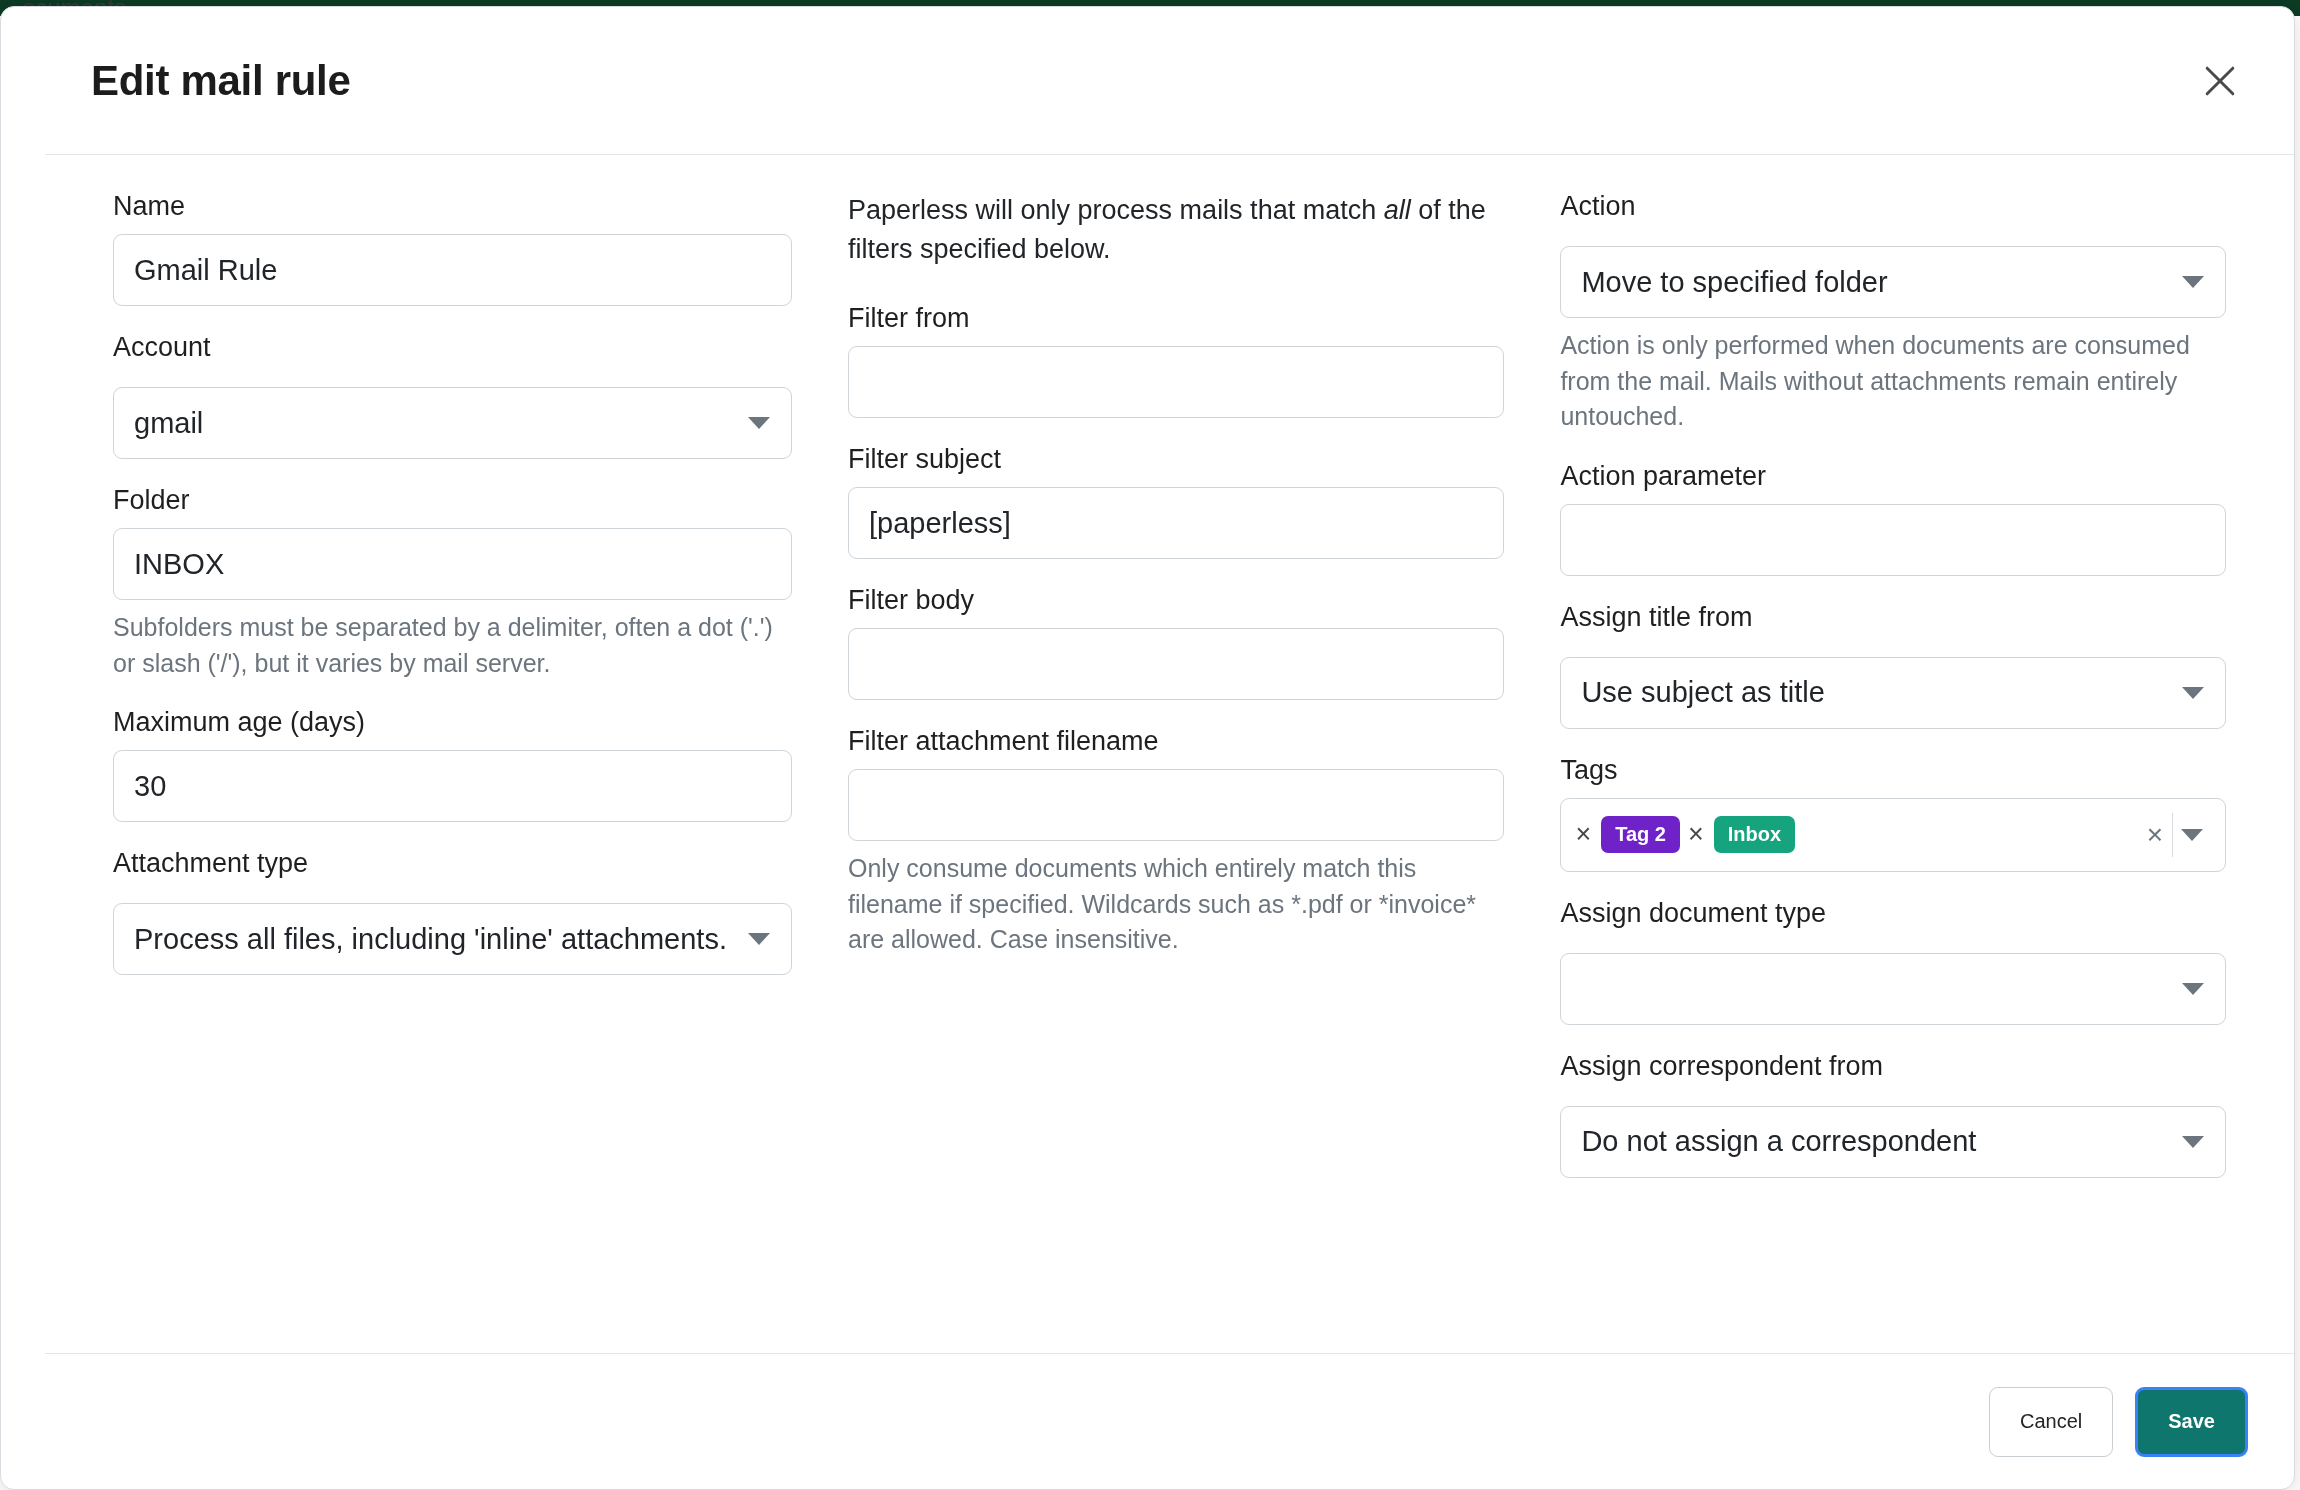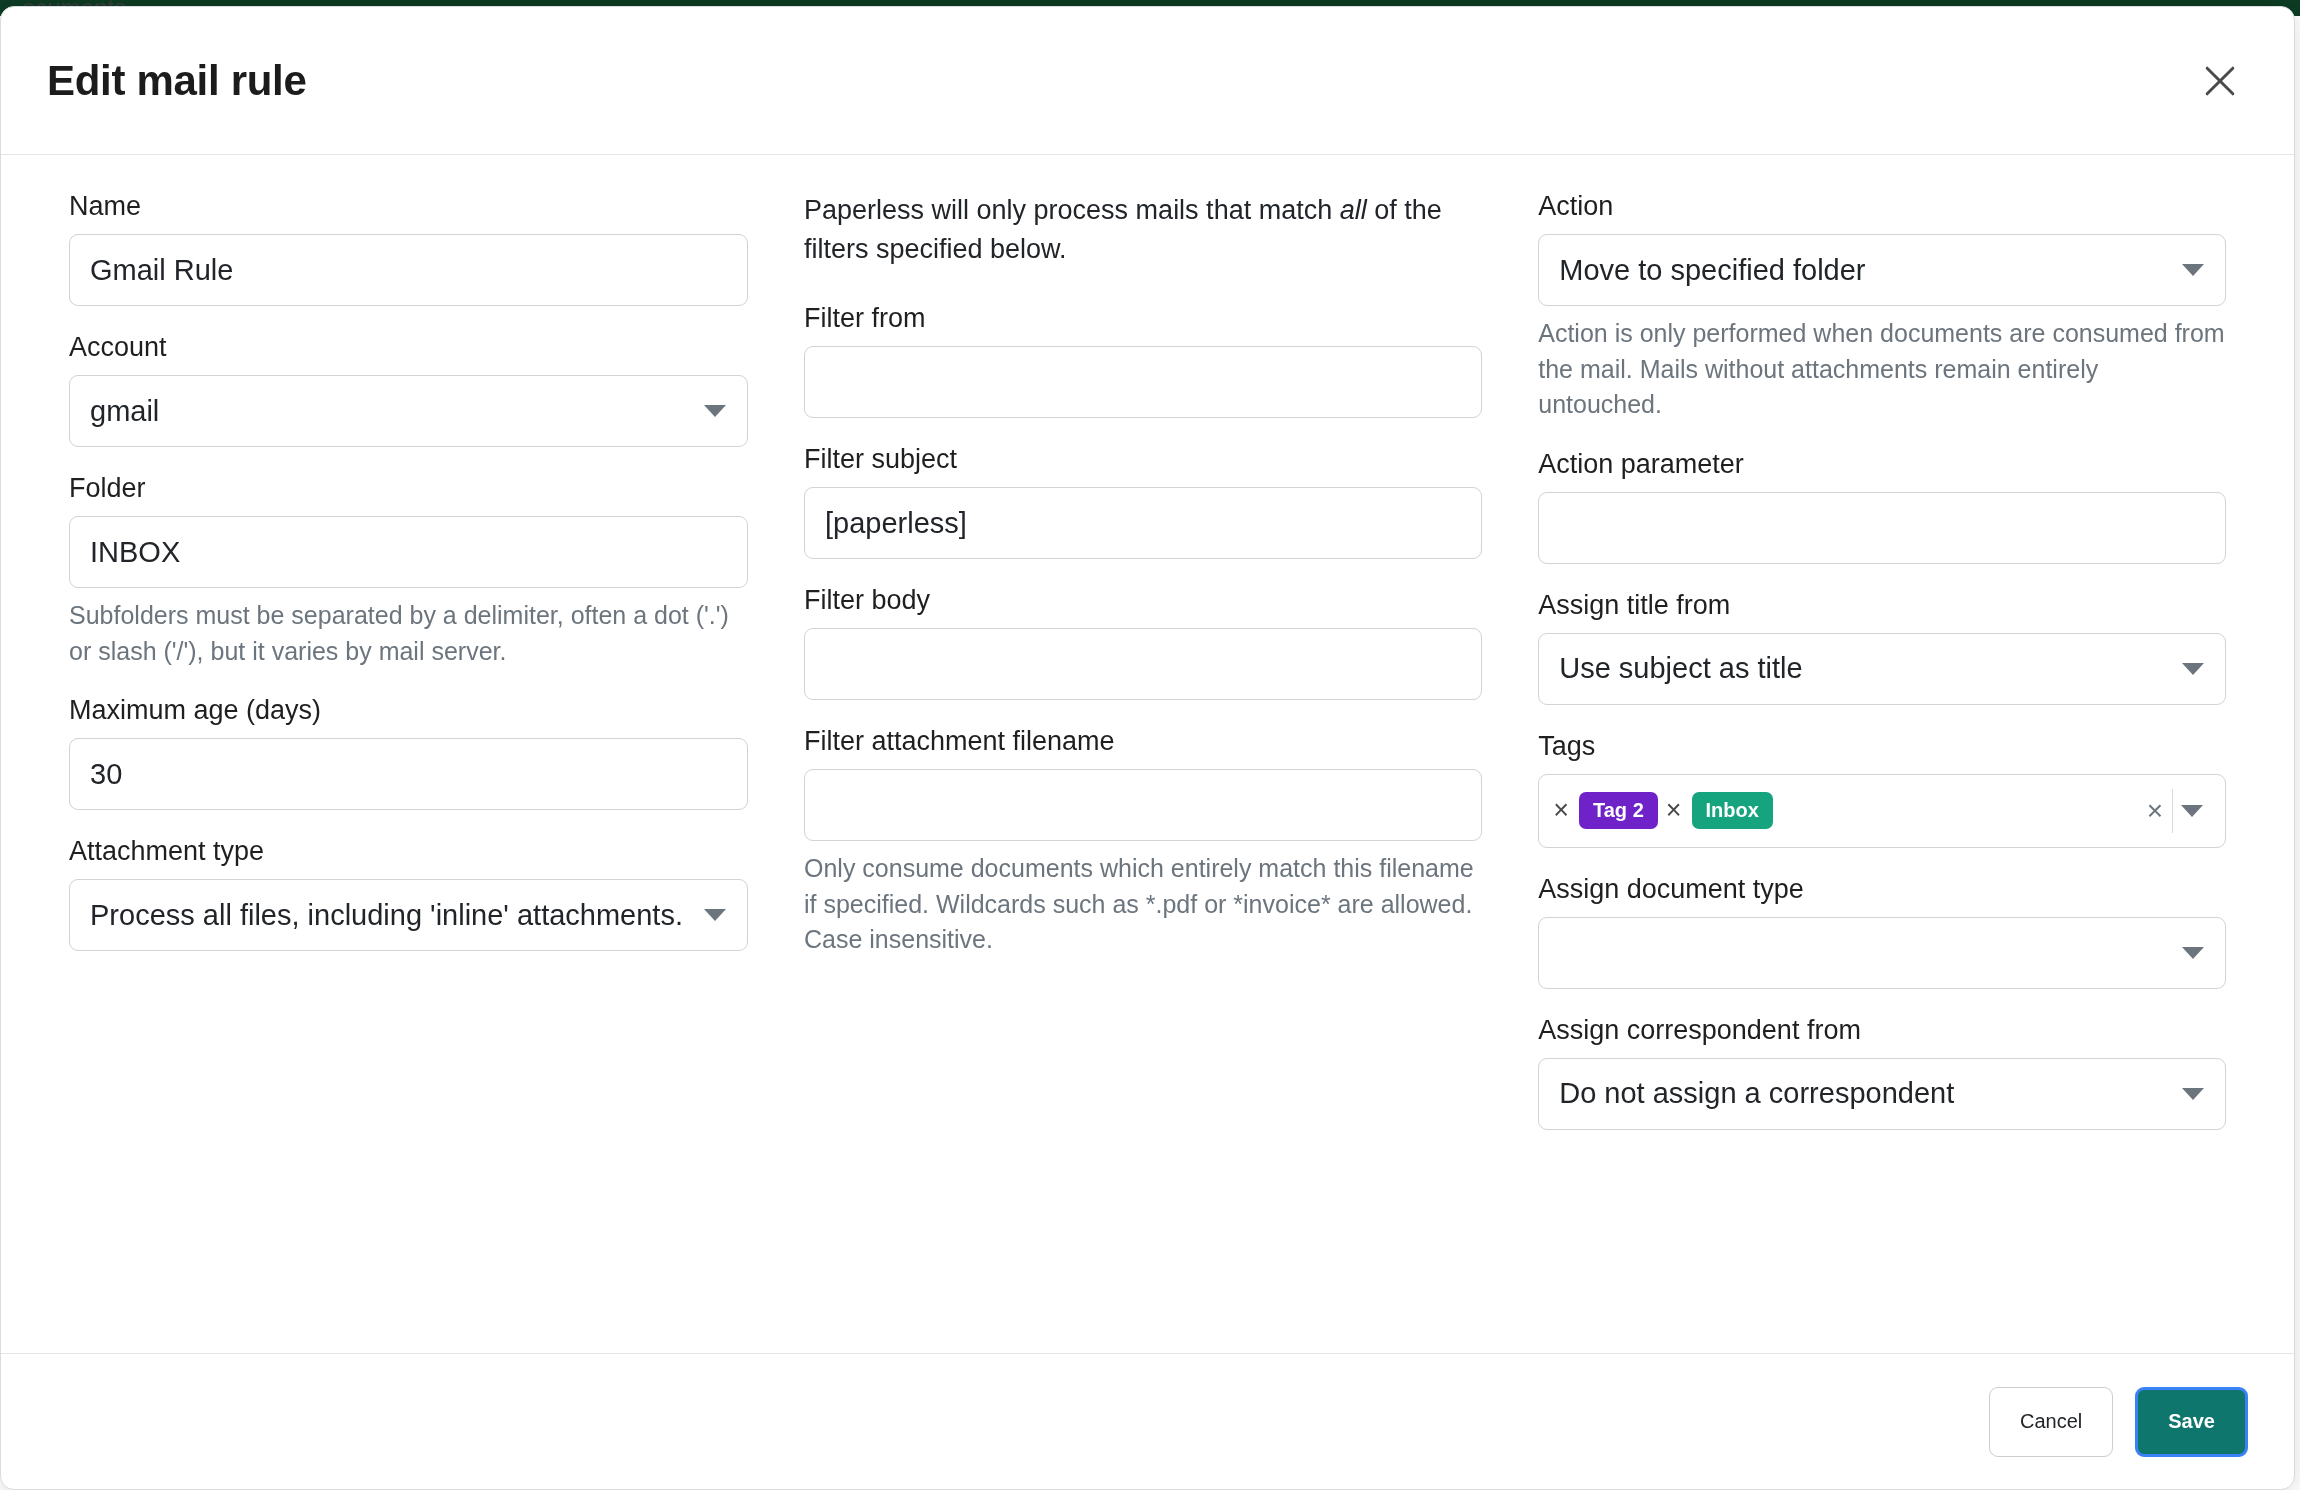--- a/index.html
+++ b/index.html
@@ -39,20 +39,21 @@
   .modal {
     position: absolute;
     left: 0px; top: 6px;
     width: 2295px; height: 1484px;
     background: #ffffff;
     border: 1px solid #d8dbdf;
     border-radius: 14px;
     box-shadow: 0 4px 26px rgba(0,0,0,0.14);
     display: flex;
     flex-direction: column;
+    padding-left: 44px;
   }
   .modal-header {
     height: 148px;
     flex: 0 0 148px;
     border-bottom: 1px solid #e3e6e9;
     display: flex;
     align-items: center;
     padding: 0 46px;
     justify-content: space-between;
   }
@@ -104,20 +105,21 @@
     color: #212529;
     padding: 0 20px;
     font-family: "Liberation Sans", sans-serif;
     outline: none;
   }
   .text-input::placeholder { color: #9aa0a6; }
 
   .select-wrap {
     position: relative;
     width: 100%;
+    margin-top: 24px;
   }
   .select-box {
     width: 100%;
     height: 72px;
     border: 1px solid #cfd4d9;
     border-radius: 9px;
     background: #fff;
     font-size: 29px;
     color: #212529;
     padding: 0 64px 0 20px;

